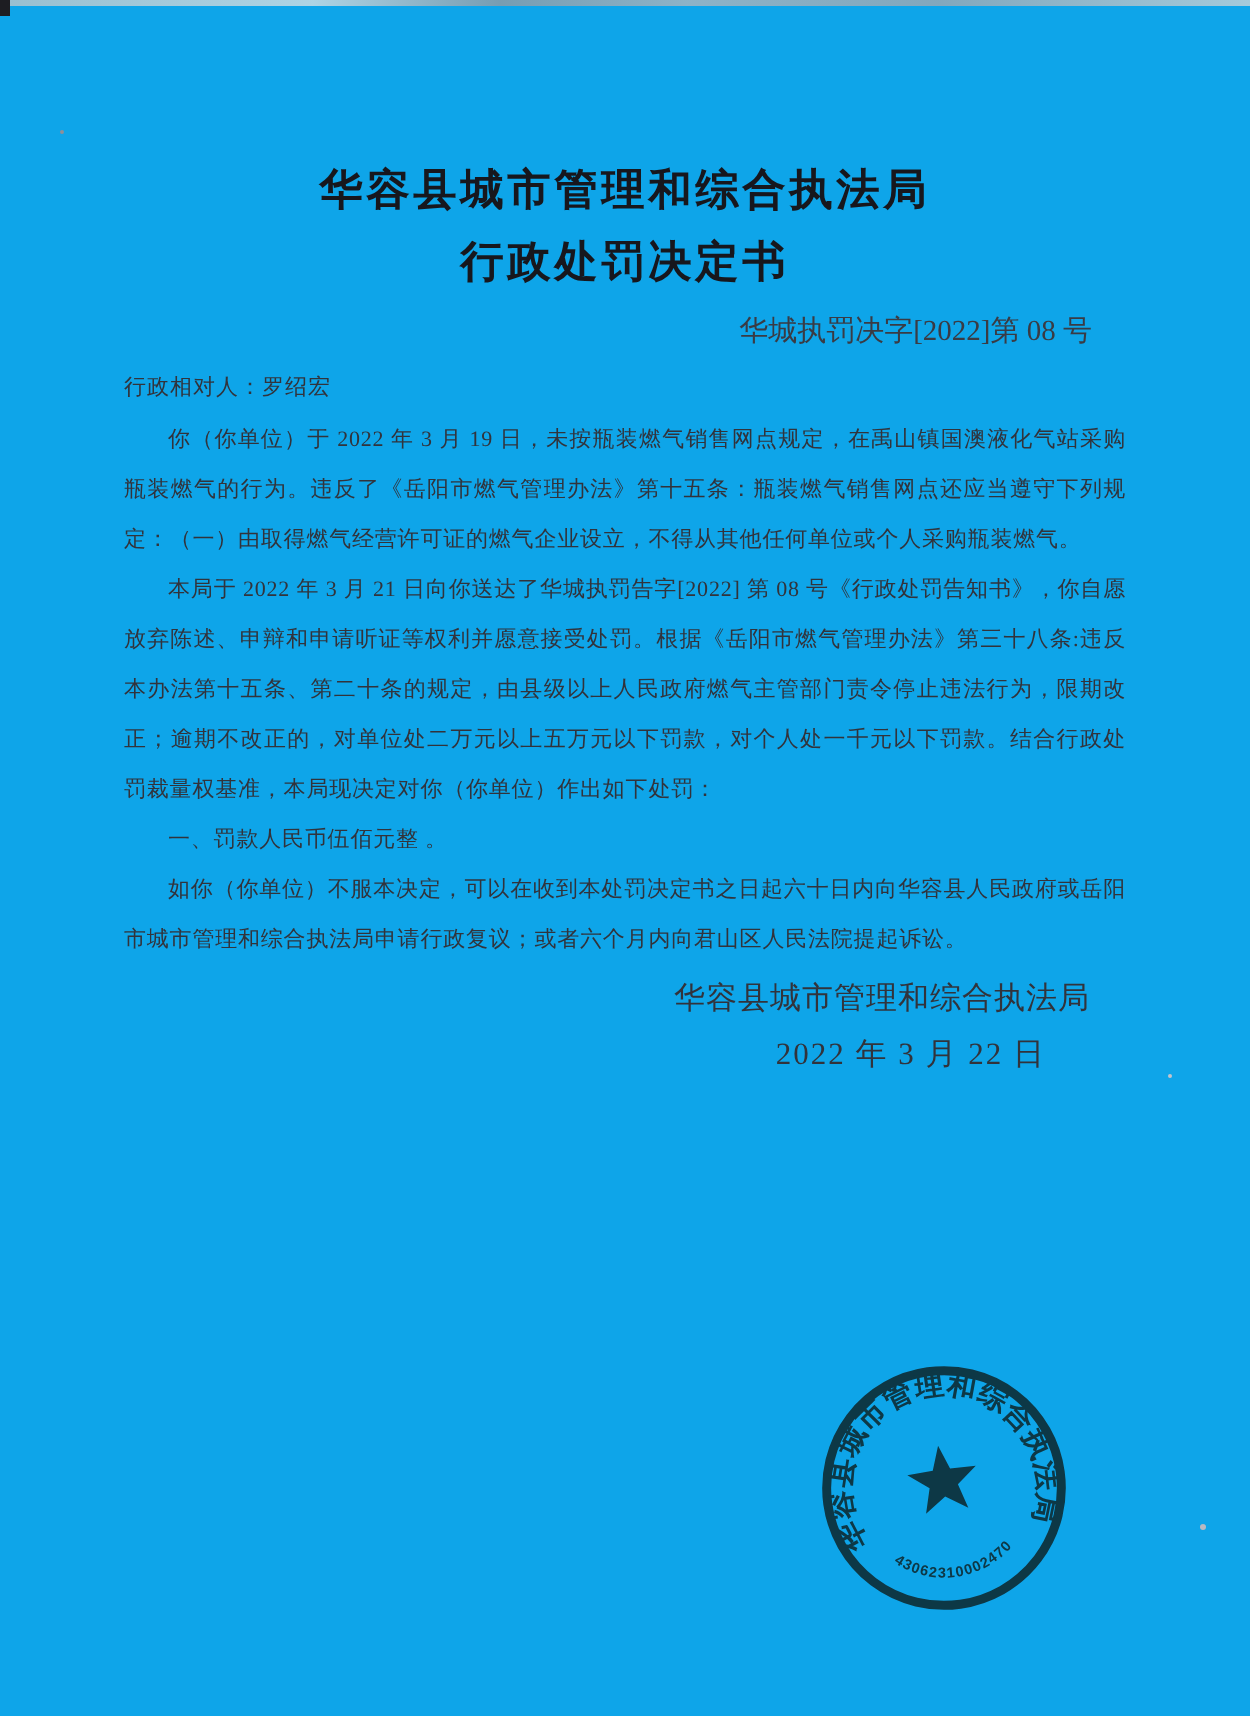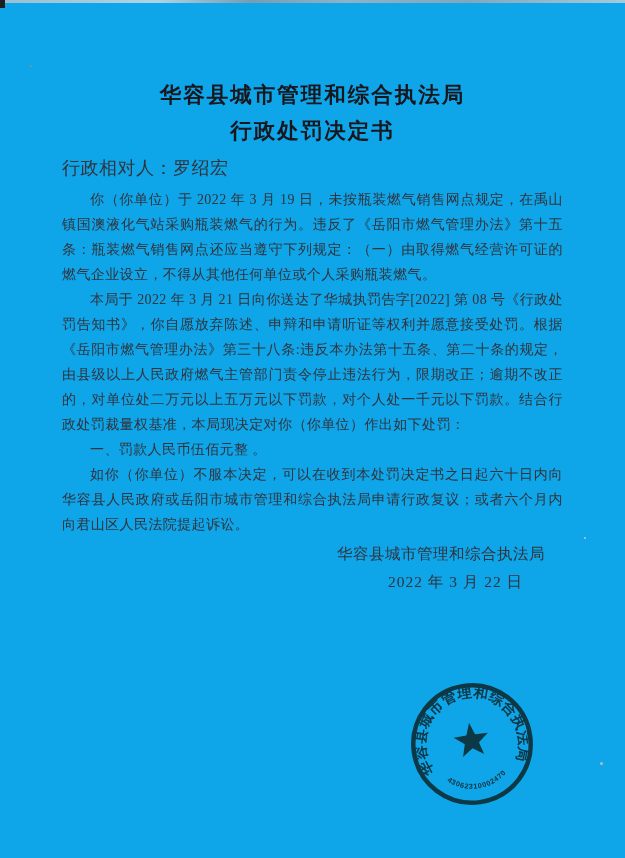--- a/index.html
+++ b/index.html
@@ -52,27 +52,27 @@
 
   .doc-number {
     margin-top: 11px;
     text-align: right;
     padding-right: 17px;
     font-size: 14.5px;
     color: #3a3b44;
   }
   .addressee {
     margin-top: 11px;
-    font-size: 18px;
+    font-size: 11px;
     letter-spacing: .5px;
   }
   .body-block { margin-top: 7px; }
   .body-para {
     margin: 0;
-    font-size: 14px;
+    font-size: 11px;
     line-height: 25px;
     text-align: justify;
     text-indent: 2em;
     letter-spacing: .4px;
     word-break: break-all;
   }
   .signature-block { margin-top: 3px; }
   .signature-line {
     text-align: right;
     padding-right: 18px;
@@ -119,20 +119,21 @@
 
   <div class="scan-top-strip"></div>
   <div class="scan-corner-mark"></div>
   <div class="speck speck-1"></div>
   <div class="speck speck-2"></div>
   <div class="speck speck-3"></div>
 
   <h1 class="doc-title doc-title-1">华容县城市管理和综合执法局</h1>
   <h1 class="doc-title doc-title-2">行政处罚决定书</h1>
 
+  <div class="doc-number">华城执罚决字[2022]第 08 号</div>
 
   <div class="addressee">行政相对人：罗绍宏</div>
 
   <div class="body-block">
     <p class="body-para">你（你单位）于 2022 年 3 月 19 日，未按瓶装燃气销售网点规定，在禹山镇国澳液化气站采购瓶装燃气的行为。违反了《岳阳市燃气管理办法》第十五条：瓶装燃气销售网点还应当遵守下列规定：（一）由取得燃气经营许可证的燃气企业设立，不得从其他任何单位或个人采购瓶装燃气。</p>
     <p class="body-para">本局于 2022 年 3 月 21 日向你送达了华城执罚告字[2022] 第 08 号《行政处罚告知书》，你自愿放弃陈述、申辩和申请听证等权利并愿意接受处罚。根据《岳阳市燃气管理办法》第三十八条:违反本办法第十五条、第二十条的规定，由县级以上人民政府燃气主管部门责令停止违法行为，限期改正；逾期不改正的，对单位处二万元以上五万元以下罚款，对个人处一千元以下罚款。结合行政处罚裁量权基准，本局现决定对你（你单位）作出如下处罚：</p>
     <p class="body-para">一、罚款人民币伍佰元整 。</p>
     <p class="body-para">如你（你单位）不服本决定，可以在收到本处罚决定书之日起六十日内向华容县人民政府或岳阳市城市管理和综合执法局申请行政复议；或者六个月内向君山区人民法院提起诉讼。</p>
   </div>
 

